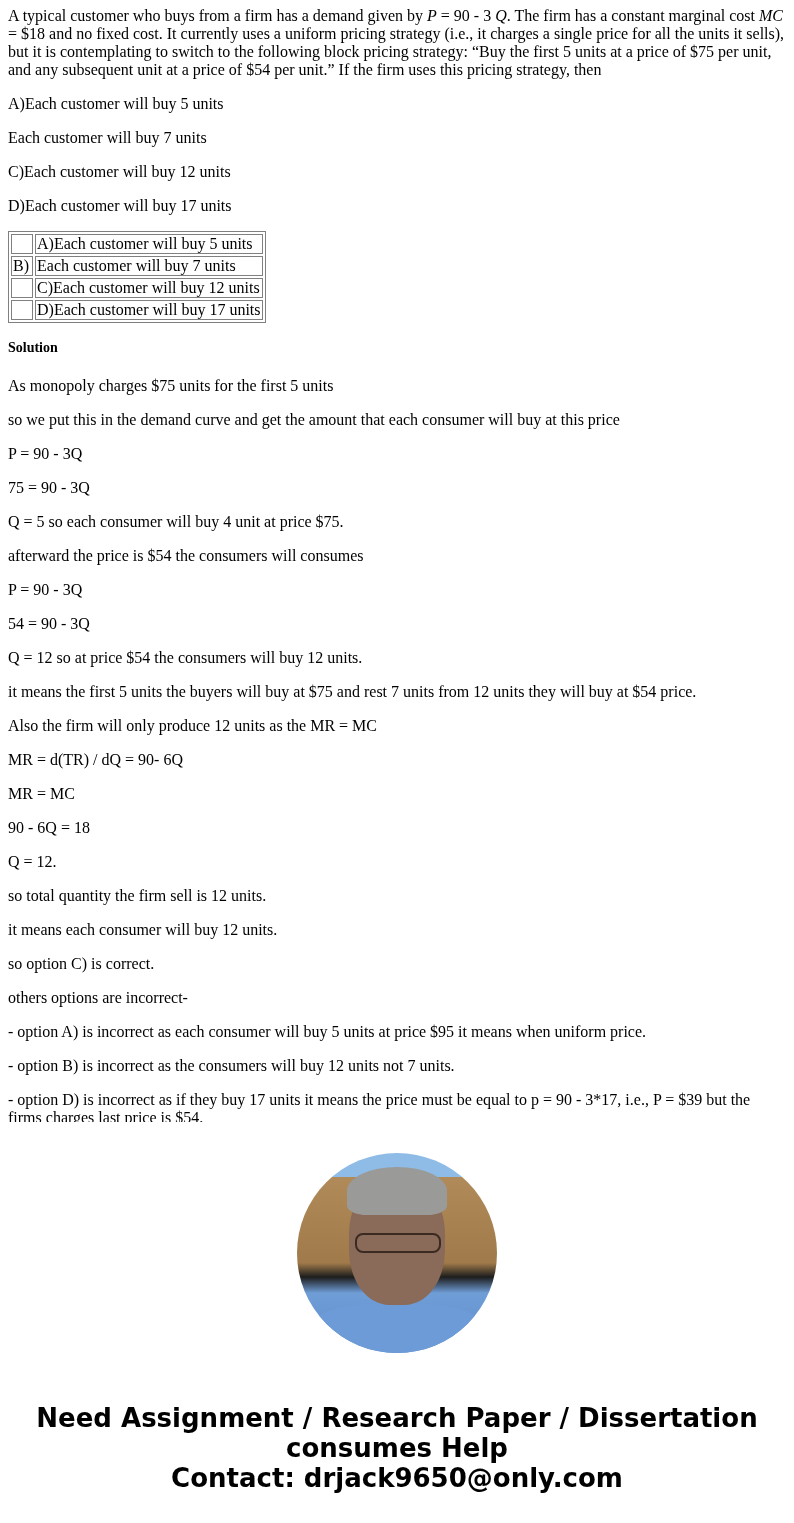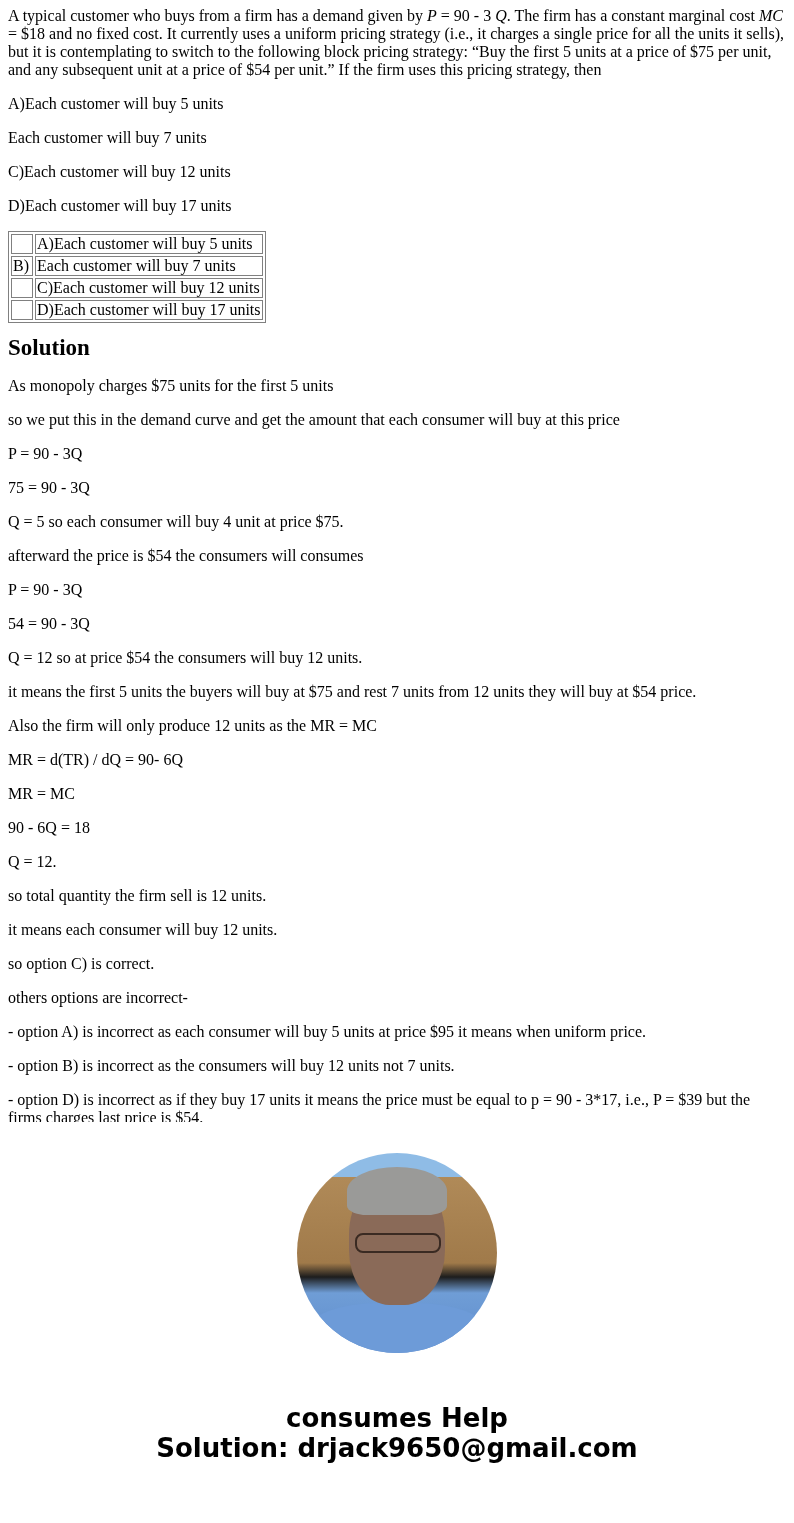--- a/index.html
+++ b/index.html
@@ -16,21 +16,21 @@
   .question { }
   .option-line { margin: 0 0 16px 0; }
   table.choices {
     border: 1px solid #808080; border-collapse: separate; border-spacing: 2px;
     margin: 0 0 14px 0; font-size: 16px;
   }
   table.choices td {
     border: 1px solid #808080; padding: 0 1px; height: 18px; line-height: 18px;
   }
   table.choices td.mark { width: 18px; }
-  h3 { font-size: 23px; font-weight: bold; margin: 5px 0 18px 0; line-height: 22px; }
+  h3 { font-size: 14px; font-weight: bold; margin: 5px 0 18px 0; line-height: 22px; }
   .avatar {
     position: absolute; left: 297px; top: 1153px; width: 200px; height: 200px;
     border-radius: 50%; overflow: hidden;
     background: linear-gradient(#8fbce6 0%, #8fbce6 12%, #b08a58 12%, #a07a4a 55%, #1d1d1d 62%, #6f9dd6 70%, #5e8ccc 100%);
   }
   .avatar .face {
     position: absolute; left: 52px; top: 22px; width: 96px; height: 130px;
     border-radius: 46% 46% 42% 42%; background: #8a6a58;
   }
   .avatar .hair {
@@ -110,15 +110,16 @@
 </div>
 
 <div class="avatar">
   <div class="shirt"></div>
   <div class="face"></div>
   <div class="hair"></div>
   <div class="glasses"></div>
 </div>
 
 <div class="footer">
+  <div>Need Assignment / Research Paper / Dissertation</div>
   <div>consumes Help</div>
-  <div>Solution: drjack9650@gmail.com</div>
+  <div>Contact: drjack9650@only.com</div>
 </div>
 
 </body></html>

